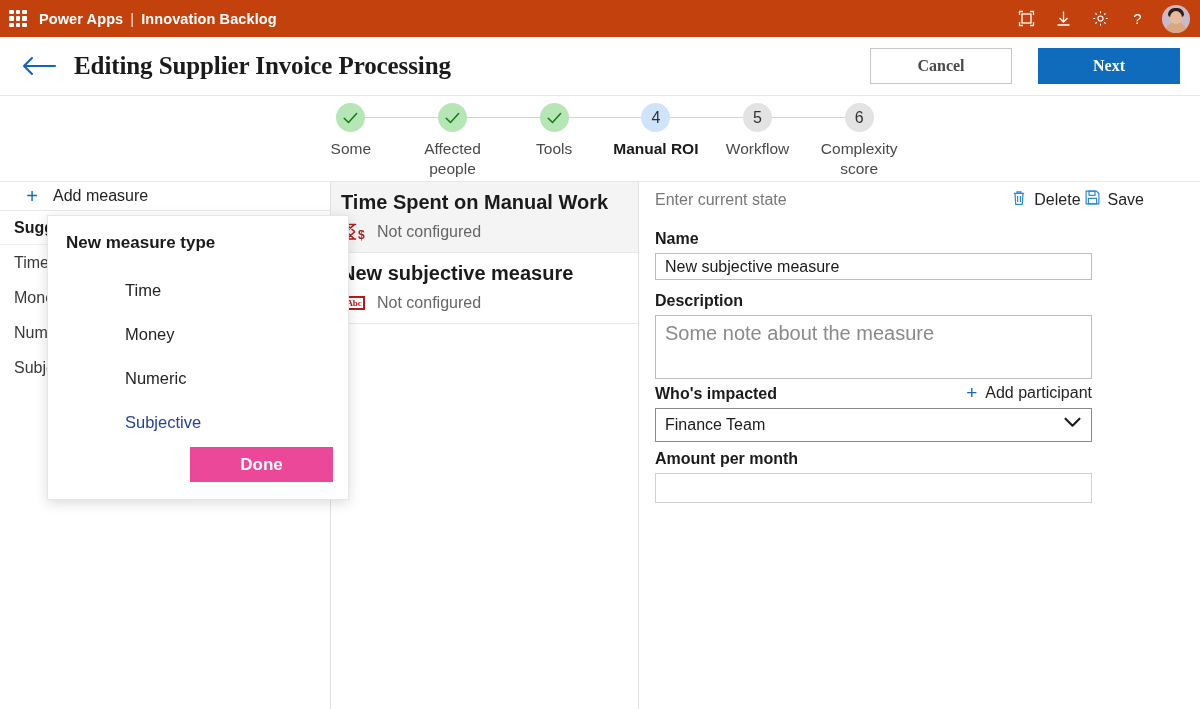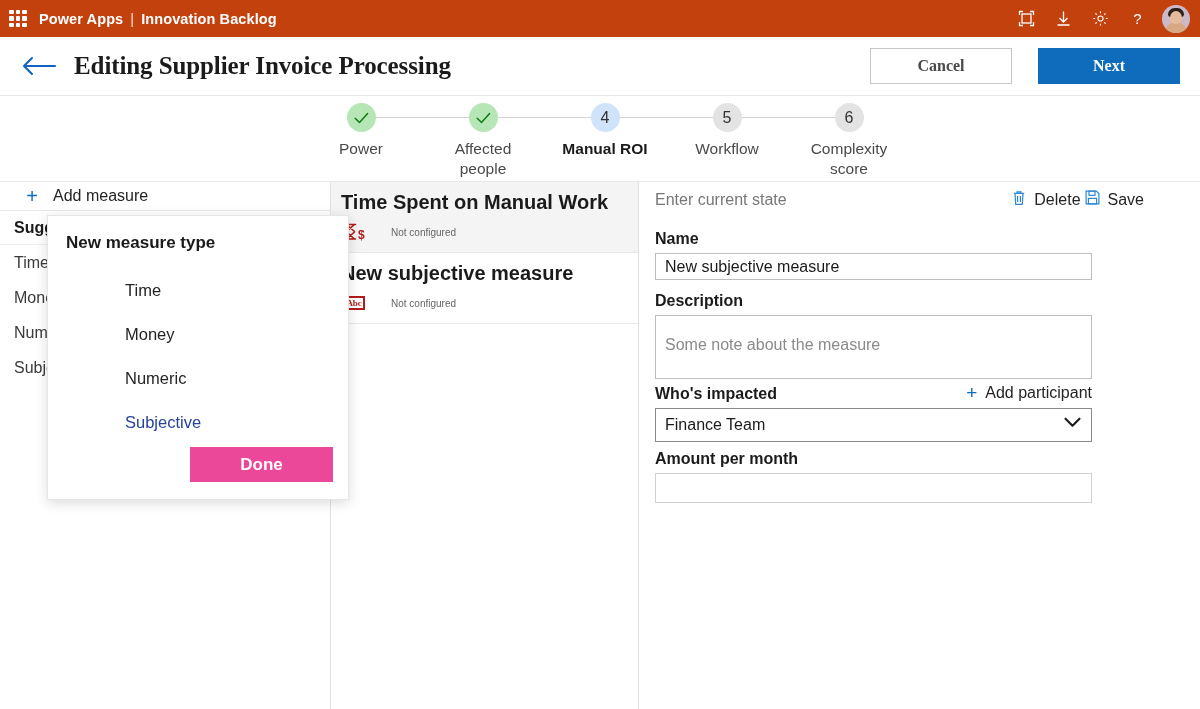--- a/index.html
+++ b/index.html
@@ -236,22 +236,22 @@
   .measure-sub {
     margin-top: 6px;
     display: flex; align-items: center;
   }
   .measure-icon {
     width: 26px; height: 22px;
     display: flex; align-items: center; justify-content: center;
     flex: none;
   }
   .measure-status {
-    margin-left: 24px;
-    font-size: 10px; color: #666666;
+    margin-left: 10px;
+    font-size: 16px; color: #666666;
   }
   .abc-badge {
     border: 2px solid #b31b1b;
     color: #b31b1b;
     font-size: 9px; font-weight: bold;
     padding: 1px 2px 0 2px;
     line-height: 1.05;
     letter-spacing: -.2px;
     font-family: "Liberation Serif", serif;
   }
@@ -303,22 +303,22 @@
     font-size: 16px; color: #1b1b1b;
     padding: 0 9px;
     font-family: "Liberation Sans", sans-serif;
     outline: none;
     display: block;
   }
   .text-area {
     width: 437px; height: 64px;
     border: 1px solid #bdbdbd;
     background: #ffffff;
-    font-size: 16px; color: #4c1d95;
-    padding: 20px 9px;
+    font-size: 20px; color: #4c1d95;
+    padding: 6px 9px;
     font-family: "Liberation Sans", sans-serif;
     outline: none; resize: none;
     display: block;
   }
   .text-area::placeholder { color: #8a8a8a; }
   .select-wrap {
     position: relative;
     width: 437px; height: 30px;
   }
   .select-box {
@@ -452,30 +452,39 @@
 
 <div class="stepper-wrap">
   <div class="stepper" id="stepper-root">
       <div class="step">
         <div class="step-connector"></div>
         <div class="step-circle done">
           <svg width="15" height="12" viewBox="0 0 15 12" fill="none" stroke="#107c10" stroke-width="1.5" stroke-linecap="round" stroke-linejoin="round">
             <path d="M1.2 6.2l4.3 4.3L13.6 1.6"></path>
           </svg>
         </div>
-        <div class="step-label">Power</div>
+        <div class="step-label">Some</div>
       </div>
       <div class="step">
         <div class="step-connector"></div>
         <div class="step-circle done">
           <svg width="15" height="12" viewBox="0 0 15 12" fill="none" stroke="#107c10" stroke-width="1.5" stroke-linecap="round" stroke-linejoin="round">
             <path d="M1.2 6.2l4.3 4.3L13.6 1.6"></path>
           </svg>
         </div>
         <div class="step-label">Affected people</div>
+      </div>
+      <div class="step">
+        <div class="step-connector"></div>
+        <div class="step-circle done">
+          <svg width="15" height="12" viewBox="0 0 15 12" fill="none" stroke="#107c10" stroke-width="1.5" stroke-linecap="round" stroke-linejoin="round">
+            <path d="M1.2 6.2l4.3 4.3L13.6 1.6"></path>
+          </svg>
+        </div>
+        <div class="step-label">Tools</div>
       </div>
       <div class="step is-active">
         <div class="step-connector"></div>
         <div class="step-circle active">4</div>
         <div class="step-label">Manual ROI</div>
       </div>
       <div class="step">
         <div class="step-connector"></div>
         <div class="step-circle todo">5</div>
         <div class="step-label">Workflow</div>

